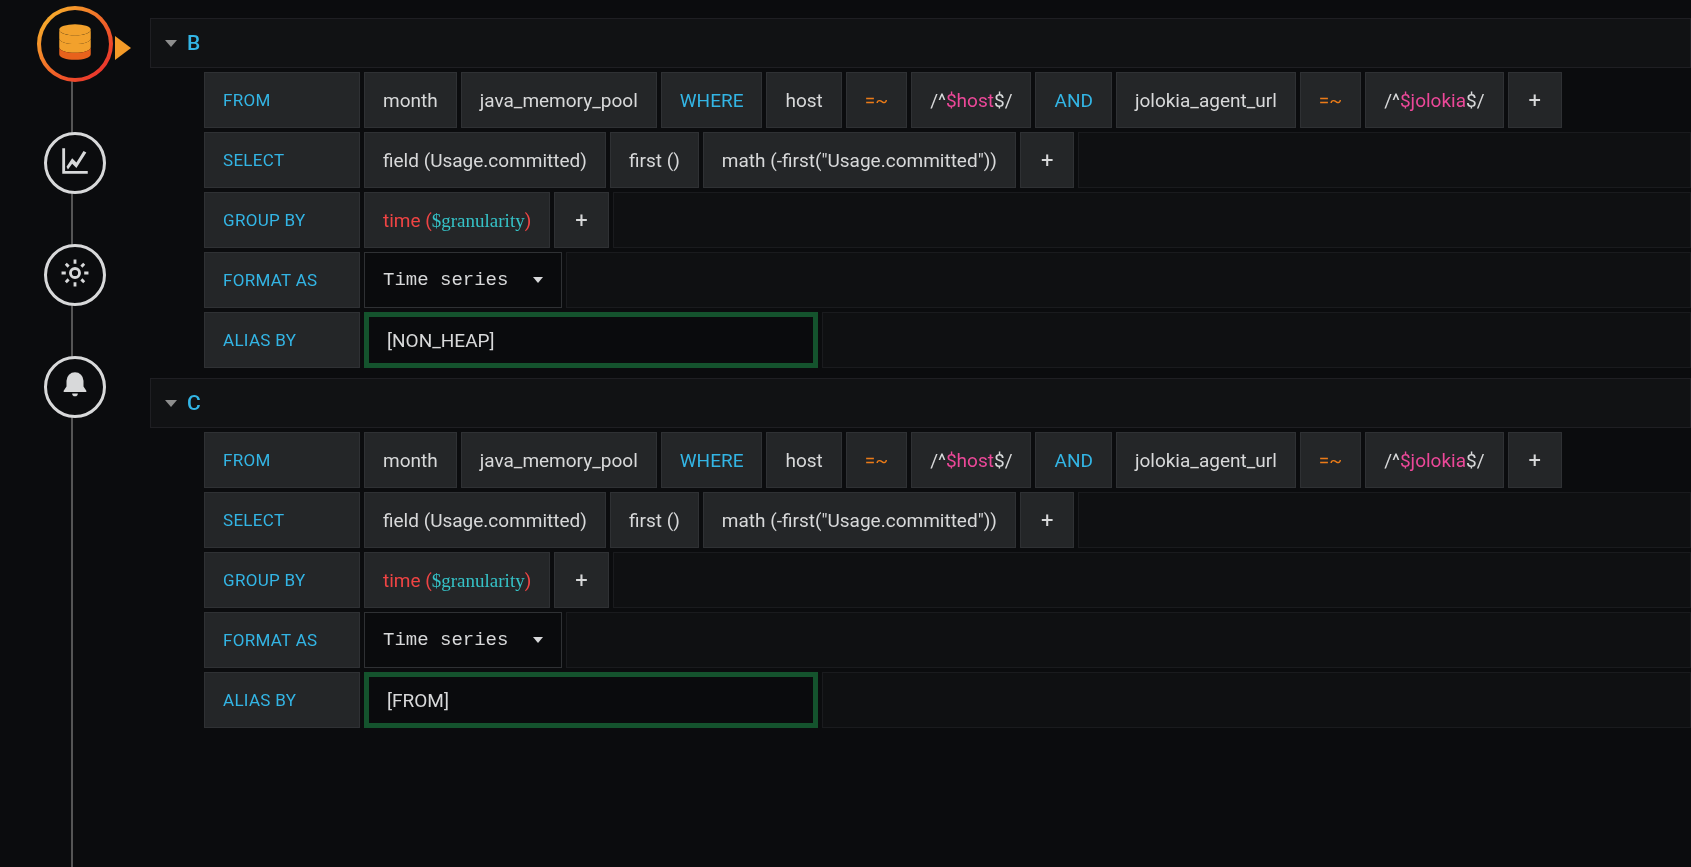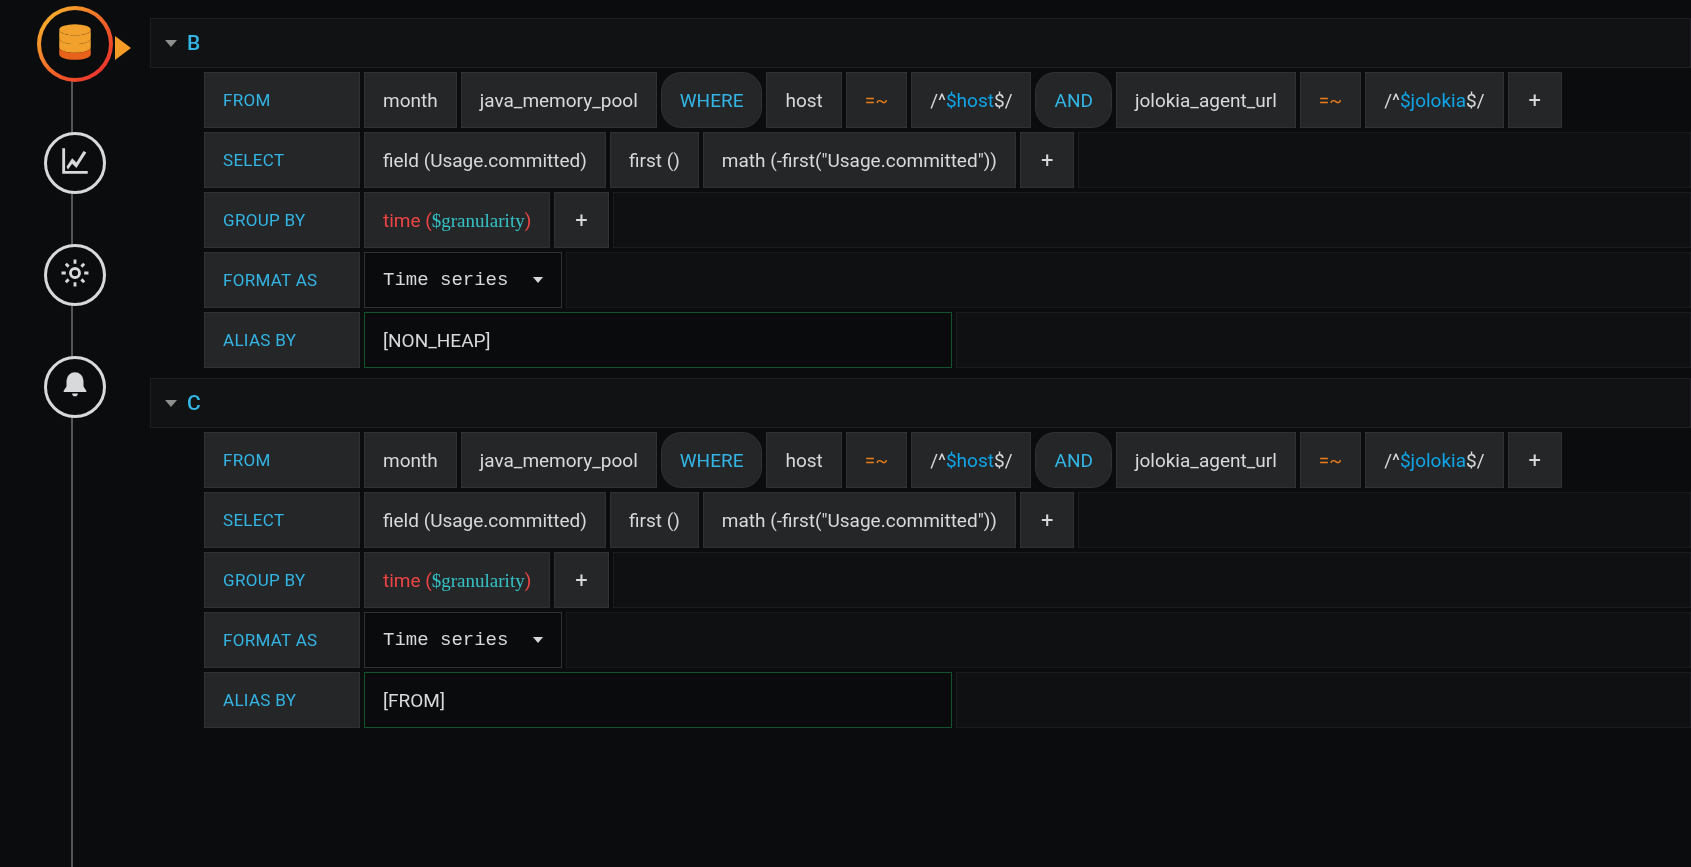--- a/index.html
+++ b/index.html
@@ -126,41 +126,41 @@
   }
   .cell.label {
     width: 156px;
     flex: 0 0 156px;
     color: #33b5e5;
     text-transform: uppercase;
     font-size: 17px;
     letter-spacing: 0.3px;
   }
   .cell.seg { cursor: pointer; }
-  .cell.kw { color: #33b5e5; border-radius: 20px; }
+  .cell.kw { color: #33b5e5; }
   .cell.op { color: #eb7b18; }
   .cell.plus {
     padding: 0 20px;
     font-size: 22px;
     color: #d8d9da;
     cursor: pointer;
   }
   .cell.dark-filler {
     flex: 1;
     background: #0f1012;
     border: 1px solid #1a1b1e;
   }
 
   .var { color: #35c2c7; font-family: Liberation Serif, serif; }
   .paren-var .pre, .paren-var .post { color: #ef4444; }
 
   
   .regex { display: inline-flex; }
   .regex .lit { color: #d8d9da; }
-  .regex .v  { color: #0ea5e9; }
+  .regex .v  { color: #ec4899; }
 
   
   .cell.select {
     background: #0a0b0d;
     border: 1px solid #2f3134;
     width: 198px;
     justify-content: space-between;
     cursor: pointer;
     font-family: Liberation Mono, monospace;
   }
@@ -168,22 +168,22 @@
     width: 0; height: 0;
     border-left: 5px solid transparent;
     border-right: 5px solid transparent;
     border-top: 6px solid #d8d9da;
     margin-left: 12px;
   }
 
   
   .cell.input {
     background: #0a0b0d;
-    border: 1px solid #14532d;
-    width: 588px;
+    border: 5px solid #14532d;
+    width: 454px;
     color: #d8d9da;
   }
 </style>
 </head>
 <body>
 
 <div class="side-nav">
   <div class="nav-item first">
     <span>
       <svg viewBox="0 0 24 24">

